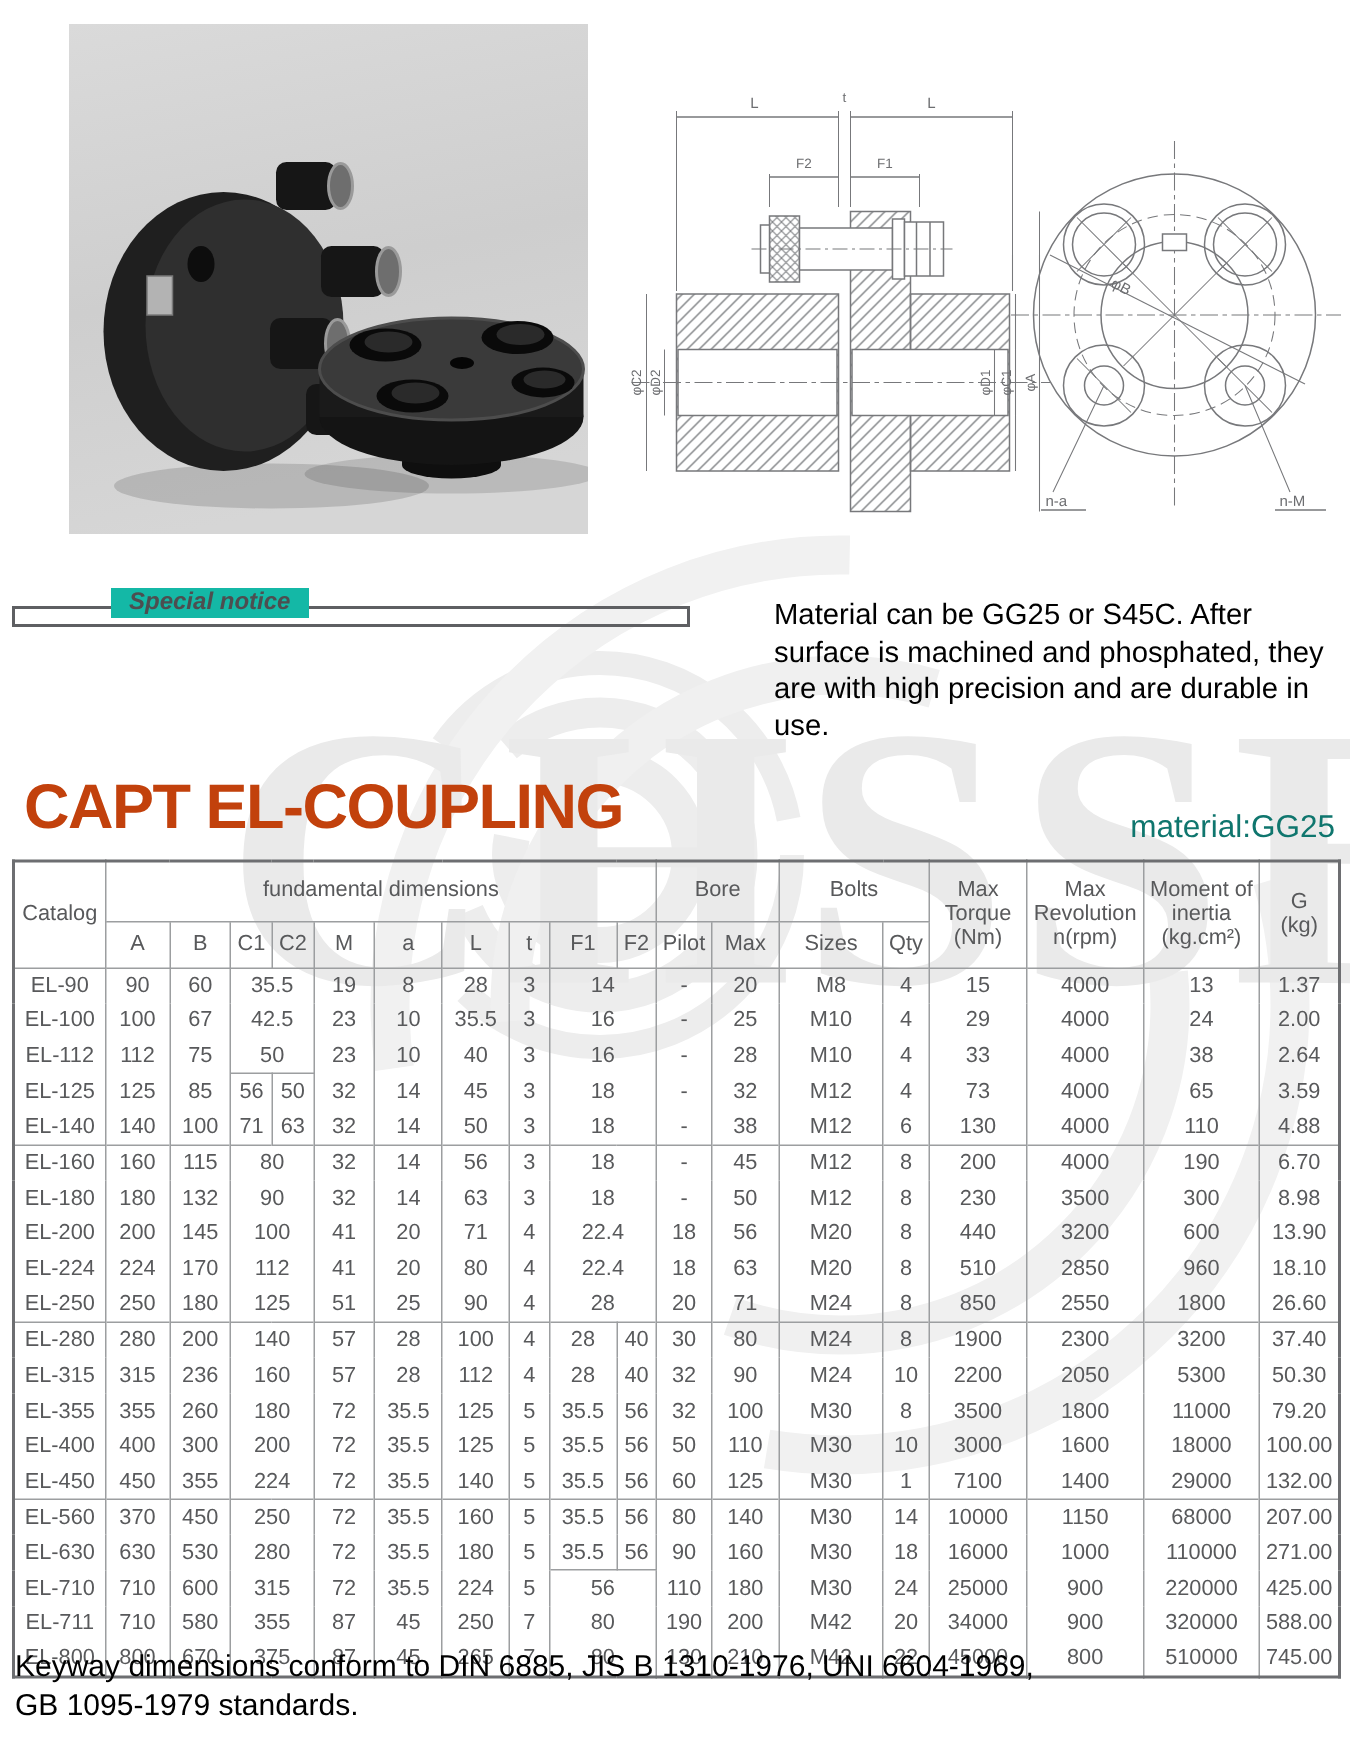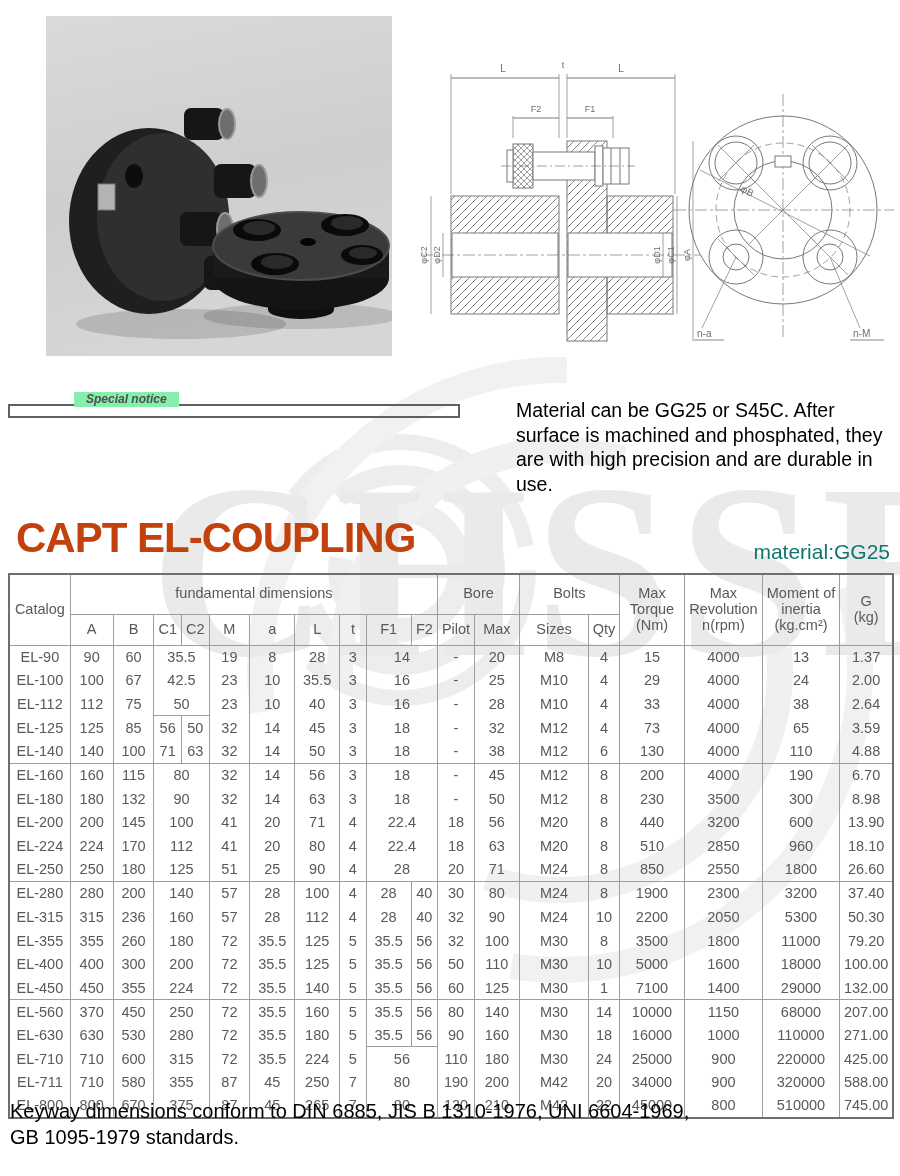--- a/index.html
+++ b/index.html
@@ -12,22 +12,22 @@
   
   .photo{position:absolute;left:46px;top:16px;z-index:1;}
   
   .drawing{position:absolute;z-index:1;}
   .sec-draw{left:413px;top:46px;}
   .front-draw{left:670px;top:88px;}
   svg text{font-family:"Liberation Sans",sans-serif;fill:#6d6e71;}
   
   .notice-box{position:absolute;left:8px;top:404px;width:434px;z-index:1;
               border:2px solid #5e5f62;padding:5px 7px;font-size:19px;line-height:1.24;color:#58595b;}
-  .notice-legend{position:absolute;top:-14px;left:64px;background:#86efac;padding:0 12px;
-                 font-weight:bold;font-style:italic;font-size:12px;color:#4d4e50;}
+  .notice-legend{position:absolute;top:-14px;left:64px;background:#14b8a6;padding:0 12px;
+                 font-weight:bold;font-style:italic;font-size:16px;color:#4d4e50;}
   
   .material-text{position:absolute;left:516px;top:398px;width:380px;z-index:1;
                  font-size:19.5px;line-height:1.26;color:#000000;}
   
   .page-title{position:absolute;left:16px;top:514px;z-index:1;font-size:42px;font-weight:bold;
               letter-spacing:-1px;color:#c2410c;}
   .material-note{position:absolute;right:10px;top:540px;z-index:1;font-size:21px;color:#0f766e;}
   
   .tbl-wrap{position:absolute;left:8px;top:573px;z-index:1;}
   table.spec{border-collapse:collapse;table-layout:fixed;width:886px;border:2px solid #6d6e71;}
@@ -523,21 +523,21 @@
             <td>72</td>
             <td>35.5</td>
             <td>125</td>
             <td>5</td>
             <td>35.5</td>
             <td>56</td>
             <td>50</td>
             <td>110</td>
             <td>M30</td>
             <td>10</td>
-            <td>5000</td>
+            <td>3000</td>
             <td>1600</td>
             <td>18000</td>
             <td>100.00</td>
           </tr>
           <tr>
             <td>EL-450</td>
             <td>450</td>
             <td>355</td>
             <td colspan="2">224</td>
             <td>72</td>

